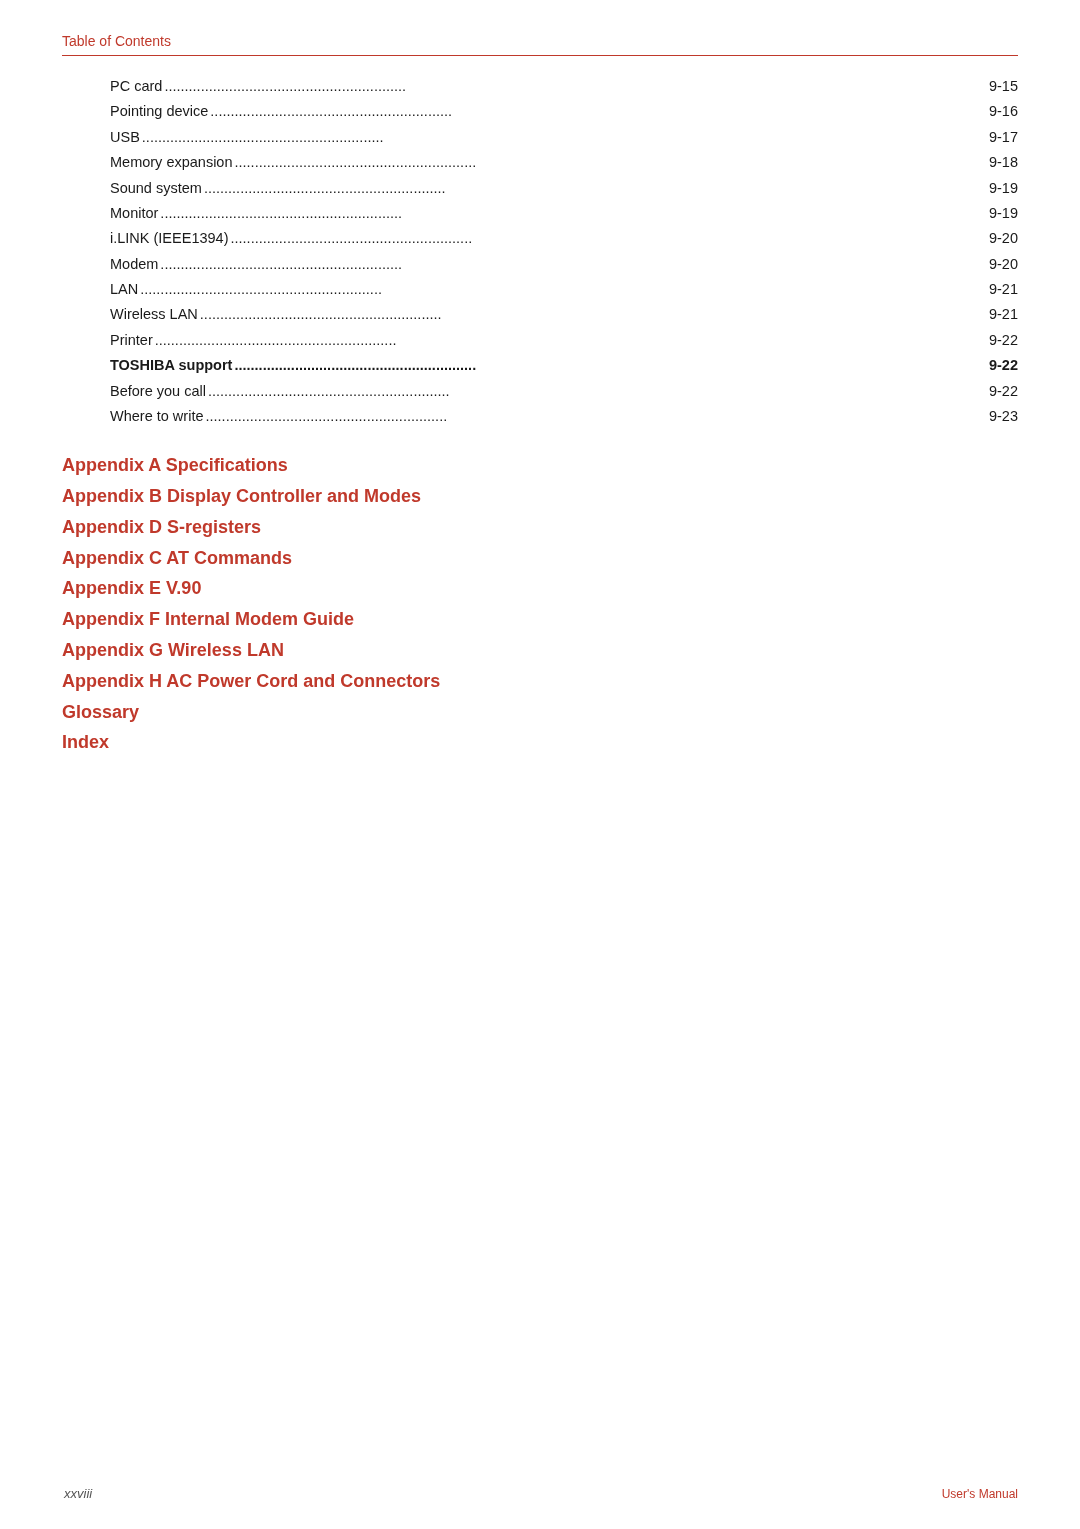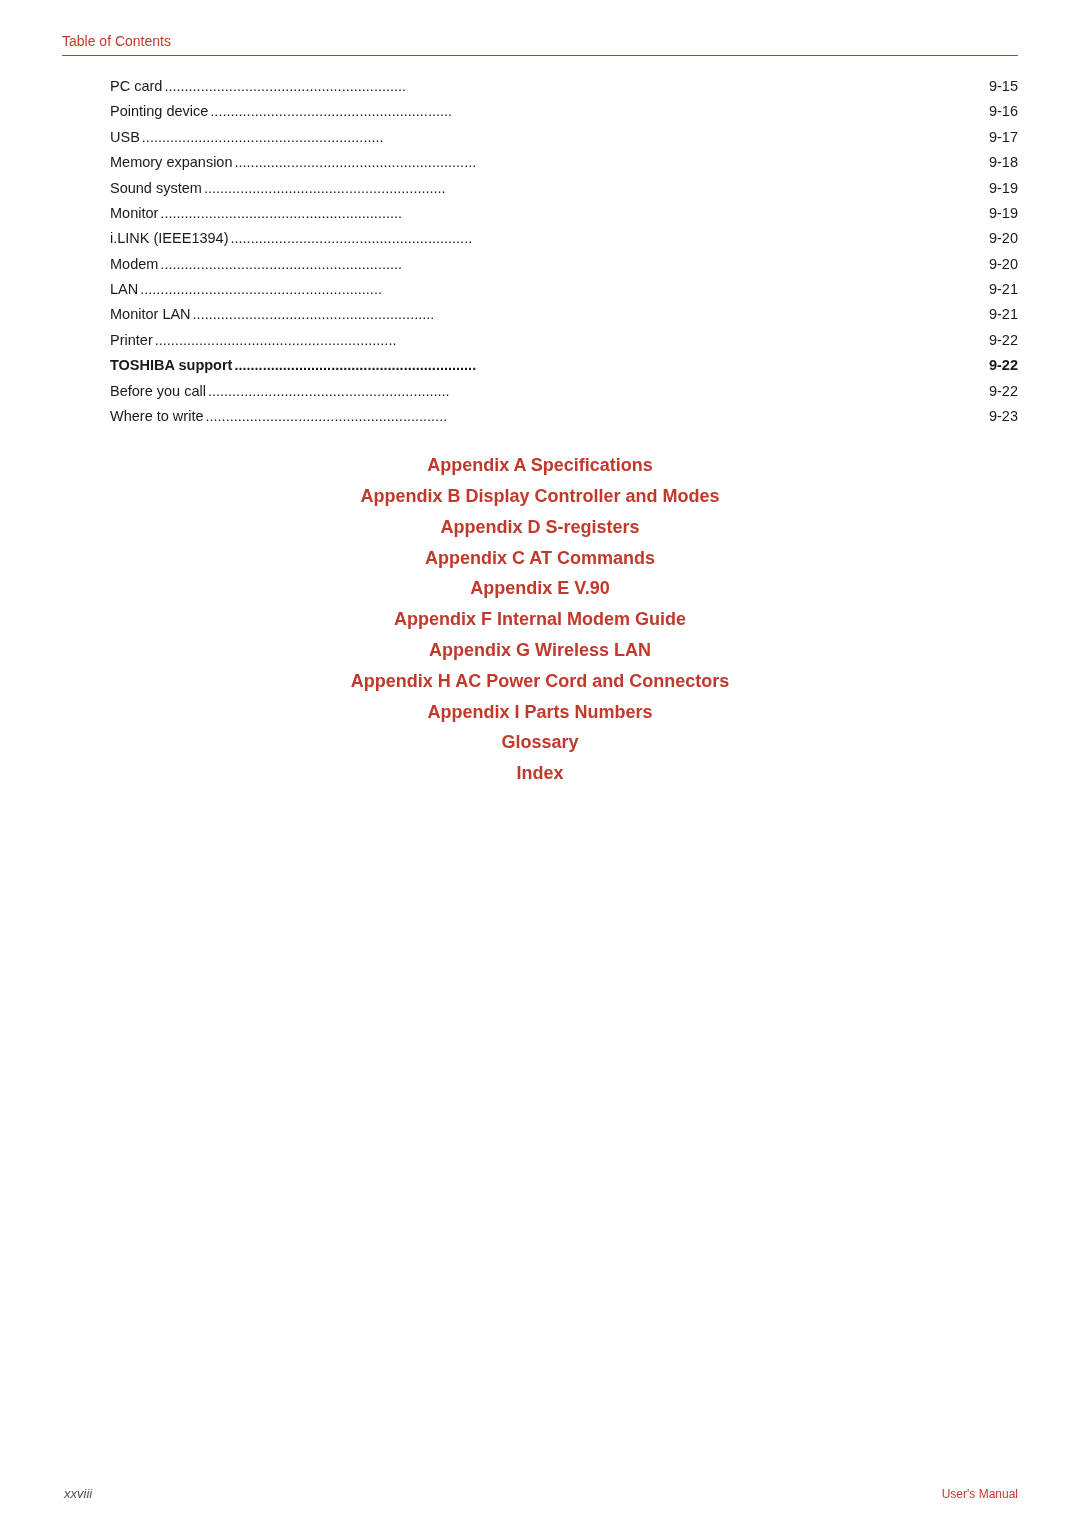--- a/index.html
+++ b/index.html
@@ -85,21 +85,20 @@
     }
 
     .appendix-link {
       color: #c0392b;
       font-size: 18px;
       font-weight: bold;
       text-decoration: none;
       display: block;
       line-height: 1.6;
       margin-bottom: 2px;
-      text-align: center;
     }
 
     .footer {
       position: absolute;
       bottom: 28px;
       left: 64px;
       right: 62px;
       display: flex;
       justify-content: space-between;
       align-items: center;
@@ -167,21 +166,21 @@
       <span class="toc-label">Modem</span>
       <span class="toc-dots"> ............................................................ </span>
       <span class="toc-page">9-20</span>
     </div>
       <div class="toc-entry">
       <span class="toc-label">LAN</span>
       <span class="toc-dots"> ............................................................ </span>
       <span class="toc-page">9-21</span>
     </div>
       <div class="toc-entry">
-      <span class="toc-label">Monitor LAN</span>
+      <span class="toc-label">Wireless LAN</span>
       <span class="toc-dots"> ............................................................ </span>
       <span class="toc-page">9-21</span>
     </div>
       <div class="toc-entry">
       <span class="toc-label">Printer</span>
       <span class="toc-dots"> ............................................................ </span>
       <span class="toc-page">9-22</span>
     </div>
       <div class="toc-entry toc-entry-bold">
       <span class="toc-label">TOSHIBA support</span>
@@ -203,21 +202,20 @@
   
   <div class="appendix-section" id="appendix-container">
   <a class="appendix-link" href="#">Appendix A Specifications</a>
       <a class="appendix-link" href="#">Appendix B Display Controller and Modes</a>
       <a class="appendix-link" href="#">Appendix D S-registers</a>
       <a class="appendix-link" href="#">Appendix C AT Commands</a>
       <a class="appendix-link" href="#">Appendix E V.90</a>
       <a class="appendix-link" href="#">Appendix F Internal Modem Guide</a>
       <a class="appendix-link" href="#">Appendix G Wireless LAN</a>
       <a class="appendix-link" href="#">Appendix H AC Power Cord and Connectors</a>
-      <a class="appendix-link" href="#">Appendix I Parts Numbers</a>
       <a class="appendix-link" href="#">Glossary</a>
       <a class="appendix-link" href="#">Index</a>
     </div>
 
   
   <div class="footer">
     <span class="footer-left">xxviii</span>
     <span class="footer-right">User's Manual</span>
   </div>
 

